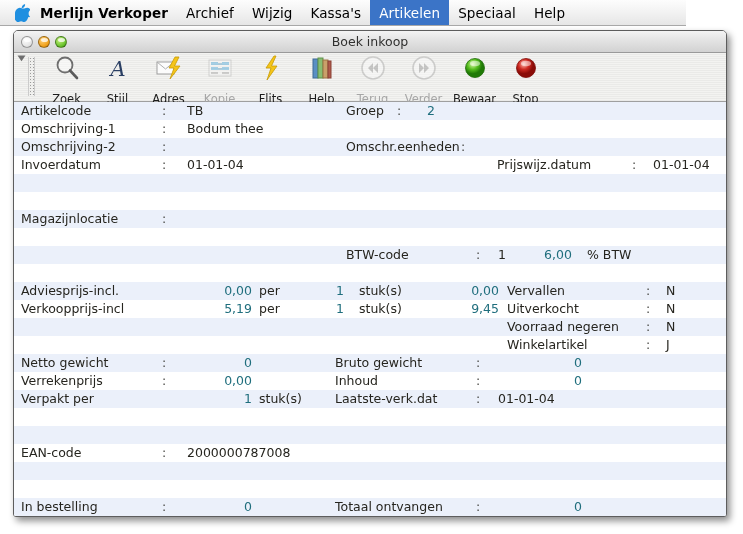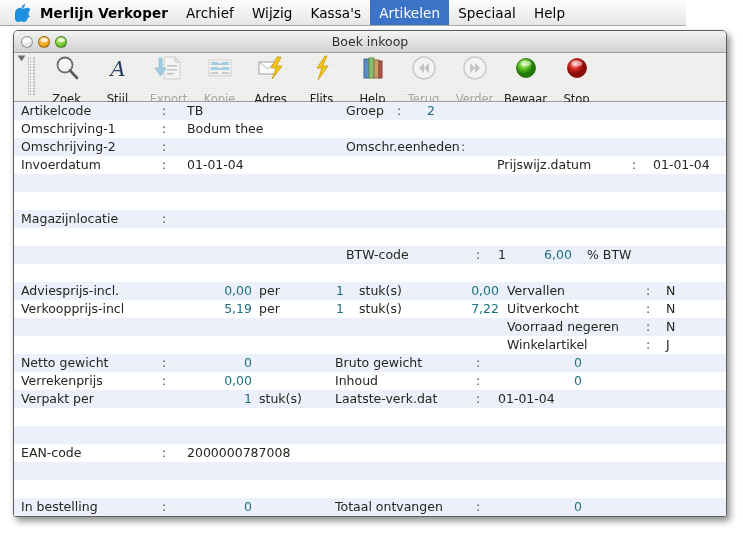--- a/index.html
+++ b/index.html
@@ -197,59 +197,46 @@
       <div class="tb-btn">
         <div class="tb-icon">
           <svg width="26" height="26" viewBox="0 0 26 26">
             <text x="13" y="21" font-family="DejaVu Serif, serif" font-size="21" text-anchor="middle" fill="#2a3f63" font-style="italic">A</text>
           </svg>
         </div>
         <div class="tb-label">Stijl</div>
       </div>
 
 
-      <div class="tb-btn disabled">
+
+      <div class="tb-btn">
         <div class="tb-icon">
           <svg width="28" height="26" viewBox="0 0 28 26">
-            <path d="M9 2 H20 L25 7 V24 H9 Z" fill="#fafafa" stroke="#a0a0a0"></path>
-            <path d="M20 2 V7 H25 Z" fill="#dedede" stroke="#a0a0a0"></path>
-            <rect x="12" y="10" width="10" height="1.6" fill="#8d8d8d"></rect>
-            <rect x="12" y="14" width="10" height="1.6" fill="#8d8d8d"></rect>
-            <rect x="12" y="18" width="7" height="1.6" fill="#8d8d8d"></rect>
-            <path d="M7 3 V13 H11 L5.5 21 L0 13 H4 V3 Z" fill="#2f9fd8" stroke="#1b7cb0" stroke-width="0.8"></path>
-          </svg>
-        </div>
-        <div class="tb-label">Export</div>
+            <rect x="2" y="7" width="17" height="12" fill="#fcfcfc" stroke="#9e9e9e"></rect>
+            <path d="M2 7 L10.5 14 L19 7" fill="none" stroke="#b0b0b0"></path>
+            <path d="M20 2 L14 13 H19 L15 24 L25 11 H19.5 L24 2 Z" fill="#f5c518" stroke="#c79a06" stroke-width="0.8"></path>
+          </svg>
+        </div>
+        <div class="tb-label">Adres</div>
       </div>
 
       <div class="tb-btn disabled">
         <div class="tb-icon">
           <svg width="28" height="26" viewBox="0 0 28 26">
             <rect x="3" y="5" width="22" height="16" fill="#f4f4f4" stroke="#a8a8a8"></rect>
             <rect x="5" y="7" width="7" height="3" fill="#3b9fd6"></rect>
             <rect x="16" y="7" width="7" height="3" fill="#3b9fd6"></rect>
             <rect x="5" y="12" width="7" height="3" fill="#3b9fd6"></rect>
             <rect x="16" y="12" width="7" height="3" fill="#3b9fd6"></rect>
             <rect x="5" y="17" width="7" height="2" fill="#9a9a9a"></rect>
             <rect x="16" y="17" width="7" height="2" fill="#9a9a9a"></rect>
             <path d="M12 9 H16 M12 14 H16" stroke="#1f7bb0" stroke-width="1.4"></path>
           </svg>
         </div>
         <div class="tb-label">Kopie</div>
-      </div>
-
-      <div class="tb-btn">
-        <div class="tb-icon">
-          <svg width="28" height="26" viewBox="0 0 28 26">
-            <rect x="2" y="7" width="17" height="12" fill="#fcfcfc" stroke="#9e9e9e"></rect>
-            <path d="M2 7 L10.5 14 L19 7" fill="none" stroke="#b0b0b0"></path>
-            <path d="M20 2 L14 13 H19 L15 24 L25 11 H19.5 L24 2 Z" fill="#f5c518" stroke="#c79a06" stroke-width="0.8"></path>
-          </svg>
-        </div>
-        <div class="tb-label">Adres</div>
       </div>
 
       <div class="tb-btn">
         <div class="tb-icon">
           <svg width="26" height="26" viewBox="0 0 26 26">
             <path d="M16 1 L8 13 H13 L9 25 L19 11 H13.5 L18 1 Z" fill="#f5c518" stroke="#c79a06" stroke-width="0.8"></path>
           </svg>
         </div>
         <div class="tb-label">Flits</div>
       </div>
@@ -391,21 +378,21 @@
       <span class="cell colon" style="left:632px">:</span>
       <span class="cell val dark" style="left:652px">N</span>
     </div>
 
     <div class="row">
       <span class="cell" style="left:7px">Verkoopprijs-incl</span>
       <span class="cell val num" style="left:178px;width:60px">5,19</span>
       <span class="cell" style="left:245px">per</span>
       <span class="cell val num" style="left:300px;width:30px">1</span>
       <span class="cell" style="left:345px">stuk(s)</span>
-      <span class="cell val num" style="left:425px;width:60px">7,22</span>
+      <span class="cell val num" style="left:425px;width:60px">9,45</span>
       <span class="cell" style="left:493px">Uitverkocht</span>
       <span class="cell colon" style="left:632px">:</span>
       <span class="cell val dark" style="left:652px">N</span>
     </div>
 
     <div class="row alt">
       <span class="cell" style="left:493px">Voorraad negeren</span>
       <span class="cell colon" style="left:632px">:</span>
       <span class="cell val dark" style="left:652px">N</span>
     </div>

